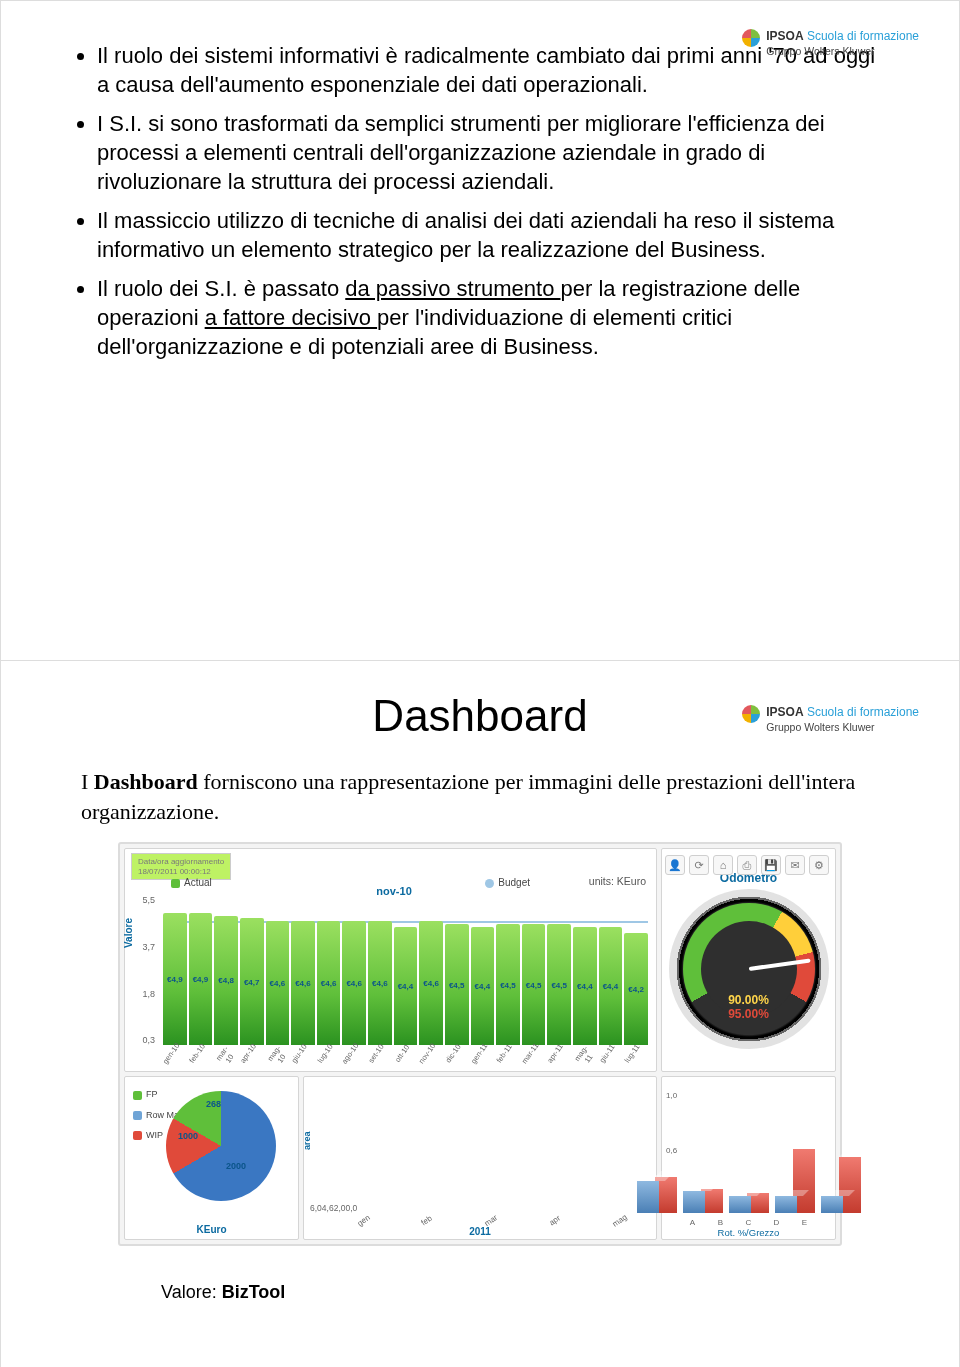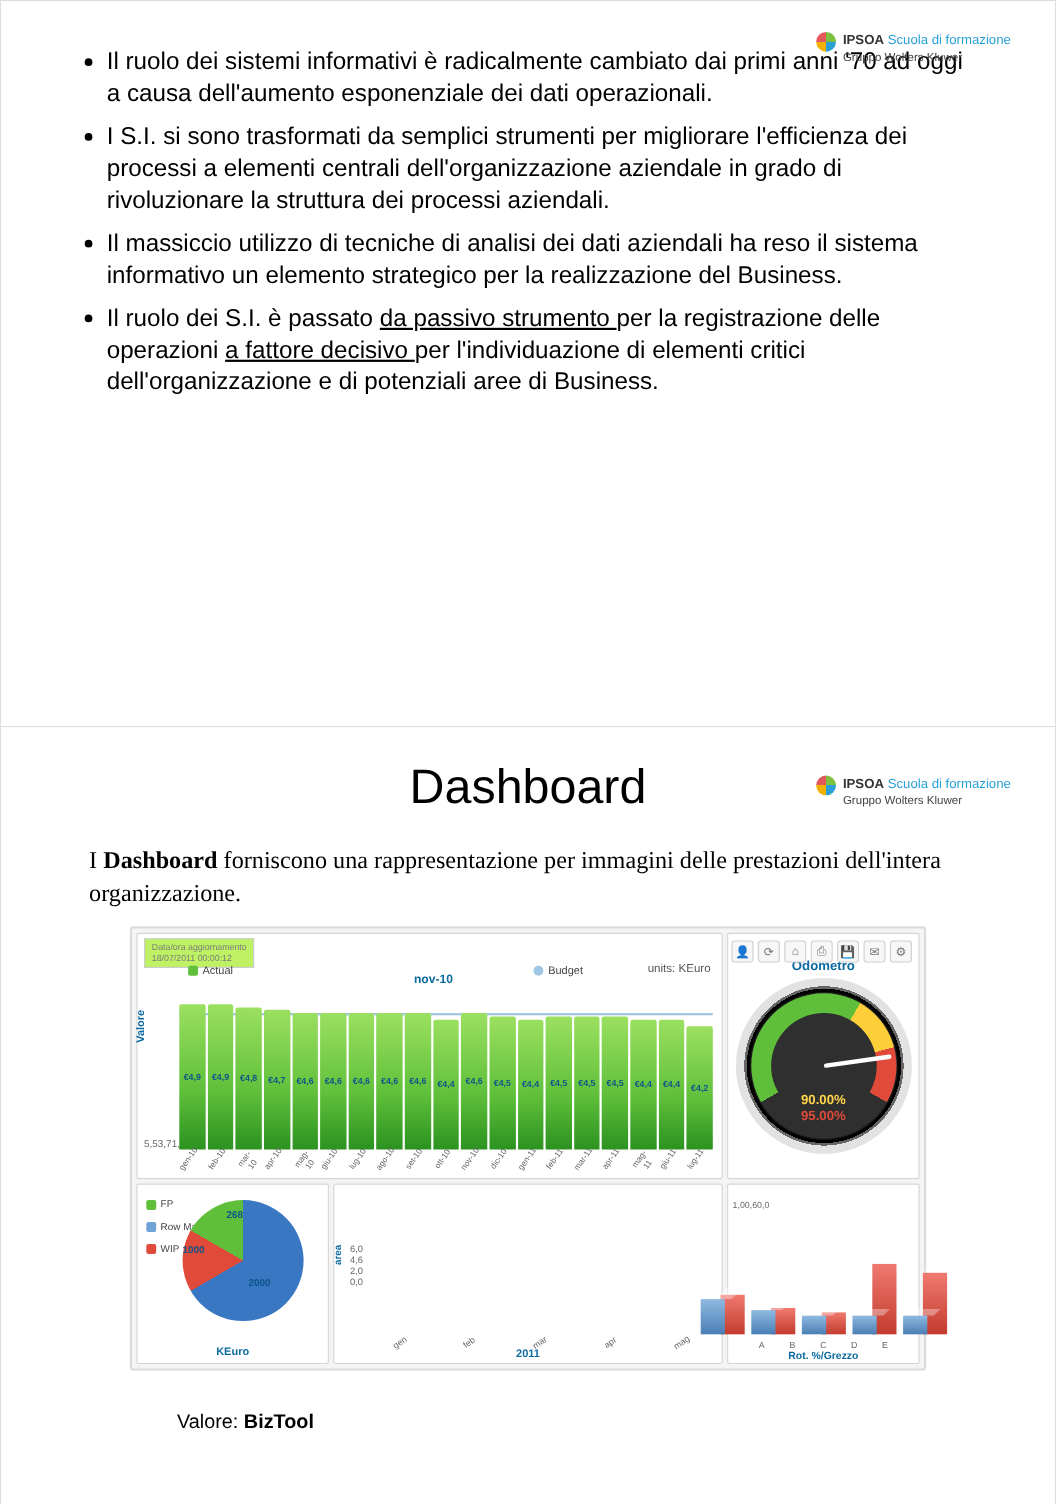--- a/index.html
+++ b/index.html
@@ -29,21 +29,21 @@
   
   .date-badge{position:absolute;top:4px;left:6px;border:1px solid #ccc;background:#bef264;font-size:8px;color:#7a7a7a;padding:3px 6px;line-height:1.15}
   
   .toolbar{position:absolute;top:6px;right:6px;display:flex;gap:4px}
   .tool{width:18px;height:18px;border:1px solid #cfcfcf;border-radius:3px;background:#f7f7f7;display:flex;align-items:center;justify-content:center;font-size:11px;color:#777}
   
   .chart-title{text-align:center;font-size:12px;color:#0b6aa0;font-weight:700}
   .chart-units{position:absolute;top:26px;right:10px;font-size:10.5px;color:#555}
   .legend-dot{display:inline-block;width:9px;height:9px;border-radius:2px;margin-right:4px;vertical-align:middle}
   .legend-row{font-size:10px;color:#444;display:flex;gap:18px;justify-content:space-between;padding:0 6px}
-  .axis-y{position:absolute;left:6px;top:46px;bottom:26px;width:24px;font-size:9px;color:#666;display:flex;flex-direction:row;justify-content:space-between;align-items:flex-end}
+  .axis-y{position:absolute;left:6px;top:46px;bottom:26px;width:24px;font-size:9px;color:#666;display:flex;flex-direction:column;justify-content:space-between;align-items:flex-end}
   .axis-y-lbl{position:absolute;left:-2px;top:50%;transform:rotate(-90deg) translateX(12px);transform-origin:left top;font-size:10px;color:#0b6aa0;font-weight:700}
   .bars{position:absolute;left:38px;right:8px;top:46px;bottom:26px;display:flex;align-items:flex-end;gap:2px}
   .bar{flex:1;background:linear-gradient(180deg,#9be060,#5fbf3a 60%,#2b9220);border-radius:2px 2px 0 0;position:relative}
   .bar .val{position:absolute;top:50%;left:50%;transform:translate(-50%,-50%);font-size:8px;color:#0b558a;font-weight:700}
   .x-ticks{position:absolute;left:38px;right:8px;bottom:6px;display:flex;gap:2px}
   .x-ticks span{flex:1;font-size:7.5px;color:#666;text-align:center;transform:rotate(-55deg);transform-origin:center}
   .nov-lbl{position:absolute;top:36px;left:50%;transform:translateX(-40%);font-size:11px;color:#0b6aa0;font-weight:700}
   .budgets{position:absolute;left:38px;right:8px;top:72px;height:2px}
   .bud-line{position:absolute;left:0;right:0;top:0;border-top:2px solid #9fc7e5}
   
@@ -54,44 +54,44 @@
   .arc-mask{position:absolute;inset:32px;border-radius:50%;background:#2f2f2f}
   .needle{position:absolute;width:4px;height:62px;background:#fff;left:calc(50% - 2px);top:18px;transform-origin:50% 62px;transform:rotate(82deg);border-radius:2px}
   .gauge-txt{position:absolute;bottom:28px;width:100%;text-align:center;font-size:12px;line-height:1.15}
   .gauge-txt .v1{color:#ffd54a;font-weight:700}
   .gauge-txt .v2{color:#e04a3a;font-weight:700}
   
   .pie-legend{font-size:9px;color:#444;position:absolute;left:8px;top:12px;display:flex;flex-direction:column;gap:10px}
   .pie{width:110px;height:110px;border-radius:50%;position:absolute;right:22px;top:14px;background:conic-gradient(#3a77c2 0 240deg,#e04a3a 240deg 300deg,#5fbf3a 300deg 360deg)}
   .pie .lbl{position:absolute;font-size:9px;color:#0b558a;font-weight:700}
   .pie .lbl.a{left:60px;top:70px}
-  .pie .lbl.b{left:0;top:40px}
+  .pie .lbl.b{left:12px;top:40px}
   .pie .lbl.c{left:40px;top:8px}
   .pie-title{position:absolute;bottom:4px;left:0;right:0;text-align:center;font-size:10px;color:#0b6aa0;font-weight:700}
   
-  .stack-y{position:absolute;left:6px;top:10px;bottom:26px;width:20px;font-size:8.5px;color:#666;display:flex;flex-direction:column;justify-content:center;align-items:flex-end}
+  .stack-y{position:absolute;left:6px;top:10px;bottom:26px;width:20px;font-size:8.5px;color:#666;display:flex;flex-direction:row;justify-content:flex-start;align-items:flex-end}
   .stack-bars{position:absolute;left:34px;right:10px;top:10px;bottom:26px;display:flex;align-items:flex-end;gap:14px;justify-content:space-around}
   .sbar{width:32px;display:flex;flex-direction:column-reverse}
   .seg{width:100%}
   .seg.g{background:#5fbf3a}
   .seg.b{background:#6fa4d6}
   .seg.r{background:#e04a3a}
   .stack-x{position:absolute;left:34px;right:10px;bottom:14px;display:flex;justify-content:space-around;gap:14px}
   .stack-x span{font-size:8px;color:#666;transform:rotate(-35deg)}
   .stack-year{position:absolute;bottom:2px;left:0;right:0;text-align:center;font-size:10px;color:#0b6aa0;font-weight:700}
   .area-lbl{position:absolute;left:-2px;top:50%;transform:rotate(-90deg) translateX(8px);transform-origin:left top;font-size:9px;color:#0b6aa0;font-weight:700}
   
   .bars3d{position:absolute;left:12px;right:12px;top:12px;bottom:26px;display:flex;align-items:flex-end;gap:6px;justify-content:center}
   .b3{width:22px;background:linear-gradient(180deg,#f07a70,#c33b2e);position:relative}
   .b3.blue{background:linear-gradient(180deg,#8fb9e0,#4a7fb5)}
   .b3::before{content:"";position:absolute;top:-6px;left:0;right:-6px;height:6px;background:rgba(255,255,255,.35);transform:skewX(-45deg);transform-origin:bottom left}
   .bars3d-x{position:absolute;left:12px;right:12px;bottom:12px;display:flex;justify-content:center;gap:6px}
   .bars3d-x span{width:22px;font-size:8px;color:#666;text-align:center}
-  .bars3d-title{position:absolute;bottom:1px;left:0;right:0;text-align:center;font-size:9.5px;color:#0b6aa0;font-weight:700}
-  .bars3d-y{position:absolute;left:4px;top:14px;bottom:30px;display:flex;flex-direction:row;justify-content:space-between;font-size:8px;color:#666}
+  .bars3d-title{position:absolute;bottom:1px;left:0;right:0;text-align:center;font-size:9.5px;color:#0b6aa0;font-weight:400}
+  .bars3d-y{position:absolute;left:4px;top:14px;bottom:30px;display:flex;flex-direction:column;justify-content:space-between;font-size:8px;color:#666}
   .source{margin:36px 0 22px 90px;font-size:18px}
 </style>
 </head>
 <body>
 
 <div class="page">
 
   <div class="slide">
     <div class="logo">
       <span class="logo-mark"></span>

